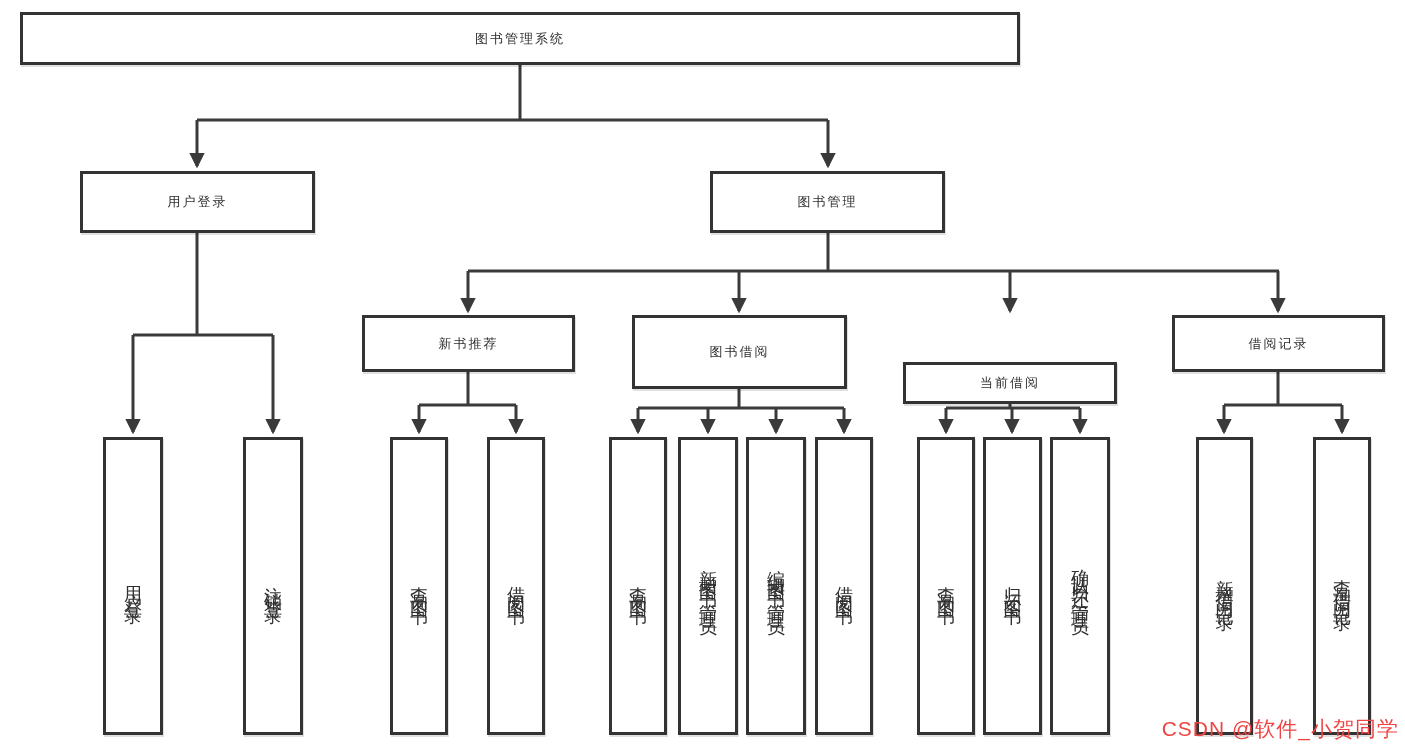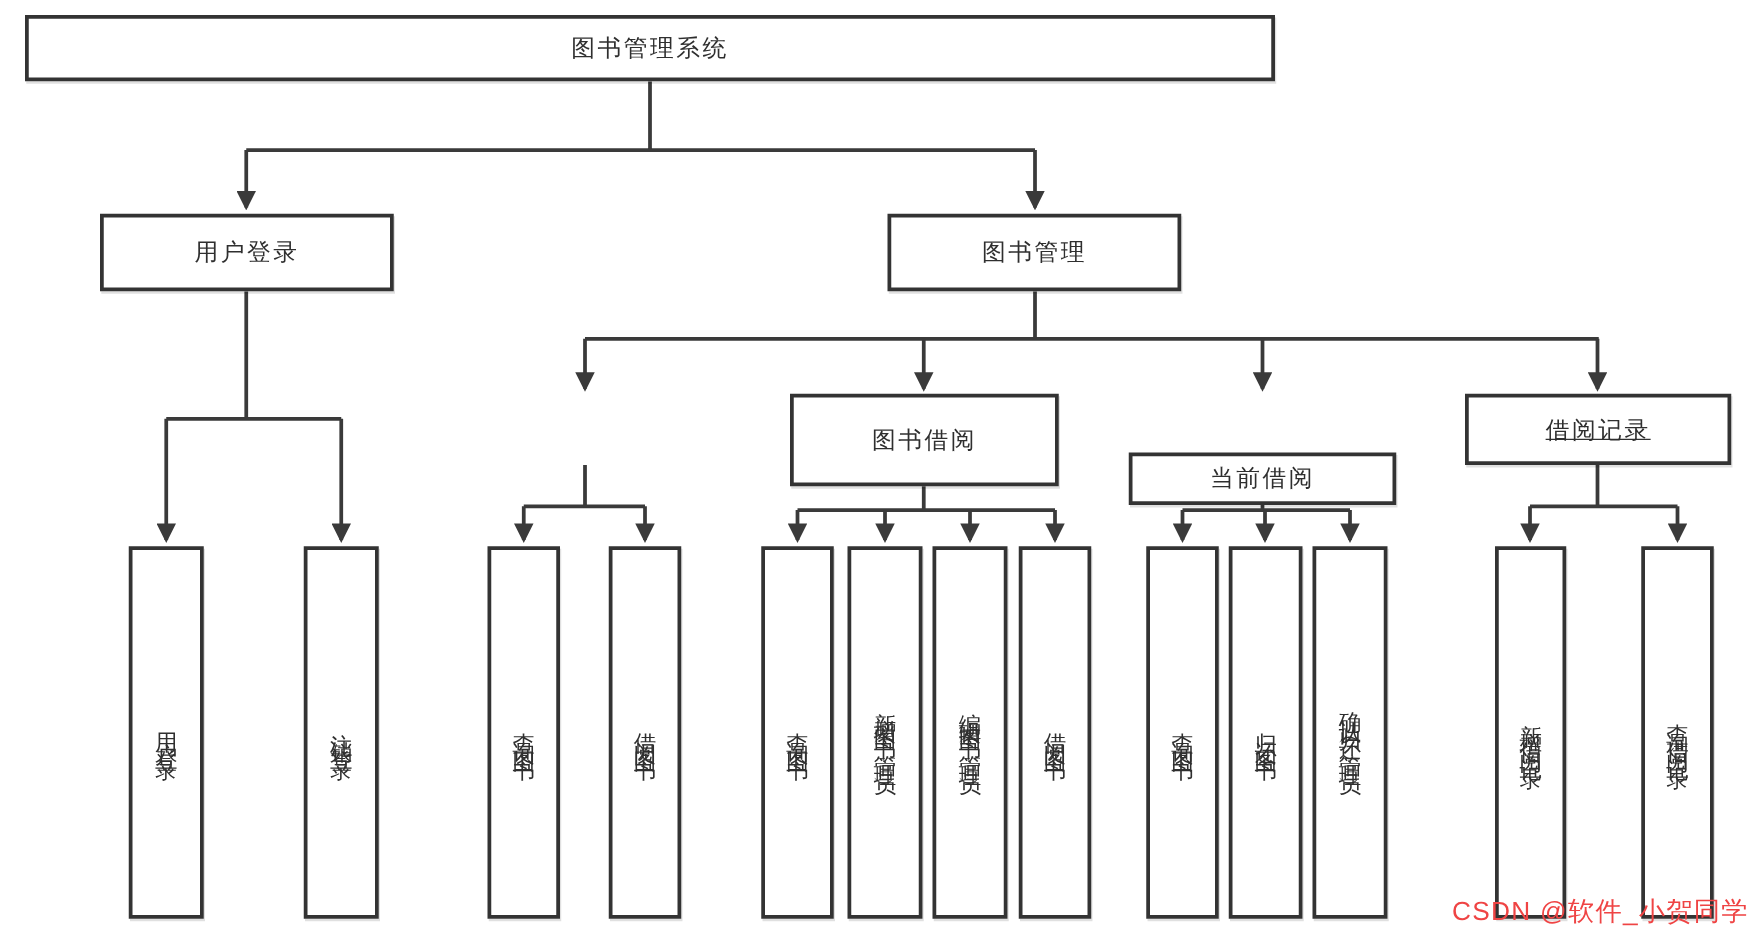--- a/index.html
+++ b/index.html
@@ -11,21 +11,21 @@
     overflow:hidden;
   }
   .wires{position:absolute;left:0;top:0;width:1405px;height:747px;}
   .node{
     position:absolute;
     box-sizing:border-box;
     background:#ffffff;
     border:3px solid #333333;
     display:flex;align-items:center;justify-content:center;
     color:#2f2f2f;
-    font-size:19px;
+    font-size:13px;
     letter-spacing:2px;
     box-shadow:1px 2px 0 rgba(0,0,0,0.12);
     z-index:2;
   }
   .node.leaf{
     writing-mode:vertical-lr;
     text-orientation:mixed;
     letter-spacing:7px;
     font-size:18px;
     line-height:1;
@@ -33,21 +33,21 @@
   }
   
   .n-root{left:20px;top:12px;width:1000px;height:53px;}
   
   .n-login{left:80px;top:171px;width:235px;height:62px;}
   .n-mgmt{left:710px;top:171px;width:235px;height:62px;}
   
   .n-newbook{left:362px;top:315px;width:213px;height:57px;}
   .n-borrow{left:632px;top:315px;width:215px;height:74px;}
   .n-current{left:903px;top:315px;width:214px;height:42px;margin-top:47px;}
-  .n-record{left:1172px;top:315px;width:213px;height:57px;text-decoration:underline;}
+  .n-record{left:1172px;top:315px;width:213px;height:57px;}
   
   .leaf{top:437px;height:298px;}
   .lf-1{left:103px;width:60px;}
   .lf-2{left:243px;width:60px;}
   .lf-3{left:390px;width:58px;}
   .lf-4{left:487px;width:58px;}
   .lf-5{left:609px;width:58px;}
   .lf-6{left:678px;width:60px;}
   .lf-7{left:746px;width:60px;}
   .lf-8{left:815px;width:58px;}
@@ -112,20 +112,21 @@
       <path d="M1224,405 V432" marker-end="url(#arw)"></path>
       <path d="M1342,405 V432" marker-end="url(#arw)"></path>
     </g>
   </svg>
 
   <div class="node n-root">图书管理系统</div>
 
   <div class="node n-login">用户登录</div>
   <div class="node n-mgmt">图书管理</div>
 
+  <div class="node n-newbook">新书推荐</div>
   <div class="node n-borrow">图书借阅</div>
   <div class="node n-current">当前借阅</div>
   <div class="node n-record">借阅记录</div>
 
   <div class="node leaf lf-1">用户登录</div>
   <div class="node leaf lf-2">注销登录</div>
 
   <div class="node leaf lf-3">查询图书</div>
   <div class="node leaf lf-4">借阅图书</div>
 

